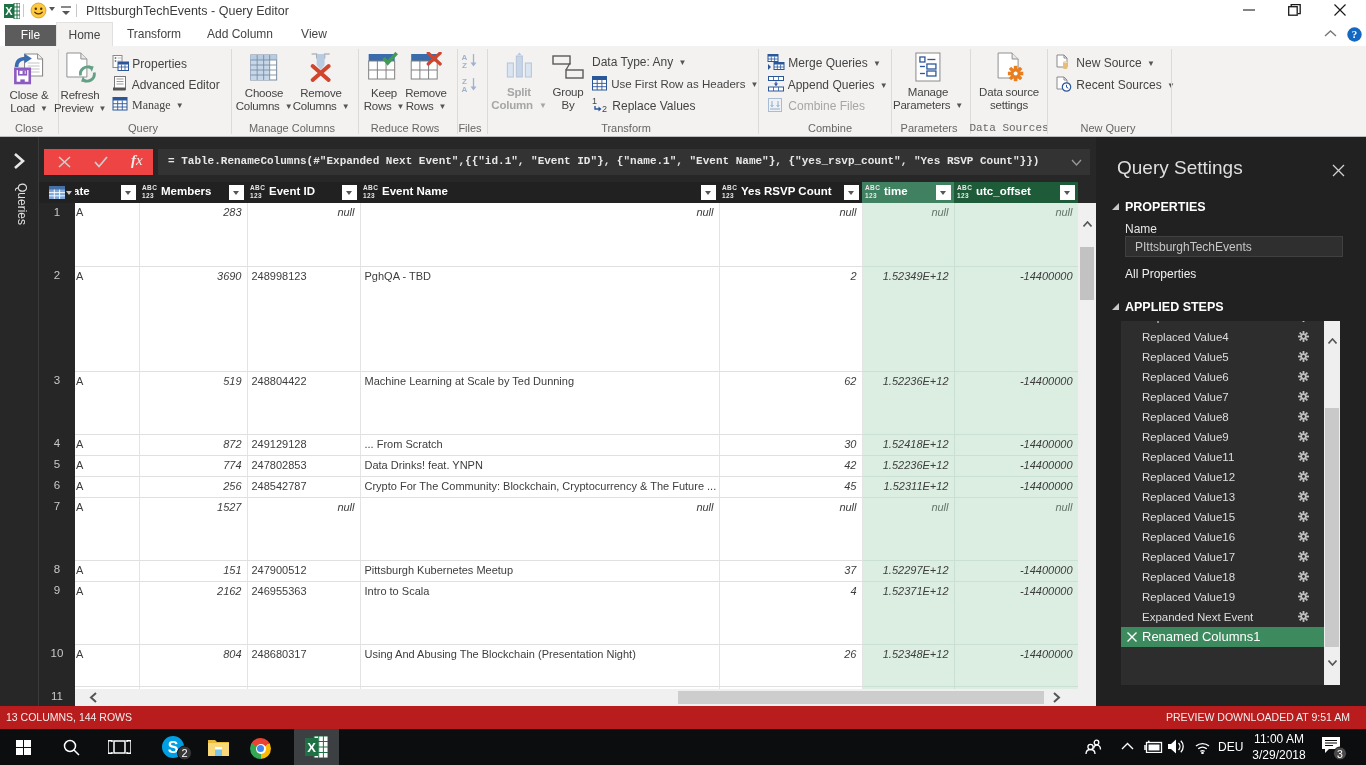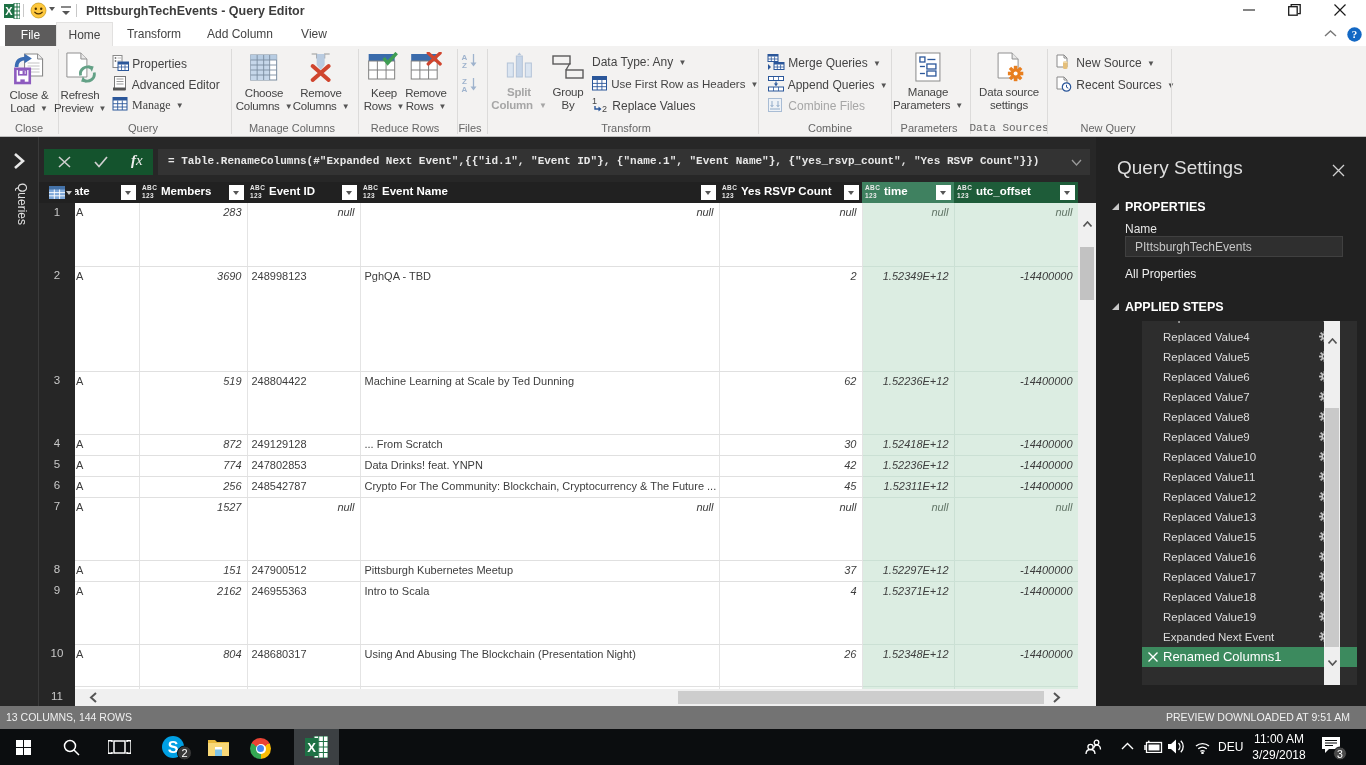--- a/index.html
+++ b/index.html
@@ -42,21 +42,21 @@
   .nul { text-align:right; font-style:italic; color:#777; }
   td.g.nul { color:#637668; }
   
   .sbtrack { background:#f0f0f0; position:absolute; }
   .sbthumb { background:#cdcdcd; position:absolute; }
   
   #panel { position:absolute; left:1096px; top:0; width:270px; height:569px; background:#212121; color:#e2e2e2; }
   .step { height:20px; line-height:20px; padding-left:21px; font-size:11.5px; color:#dcdcdc; position:relative; }
   .gear { position:absolute; right:27px; top:4px; }
   
-  #status { position:absolute; left:0; top:706px; width:1366px; height:23px; background:#737373; color:#f0f0f0; font-size:10.5px; }
+  #status { position:absolute; left:0; top:706px; width:1366px; height:23px; background:#b91c1c; color:#f0f0f0; font-size:10.5px; }
   
   #taskbar { position:absolute; left:0; top:729px; width:1366px; height:36px; background:#0b0d0f; color:#fff; }
 </style>
 </head>
 <body>
 <div id="root">
   <div id="titlebar">
     <svg class="abs" style="left:4px;top:3px" width="16" height="16" viewBox="0 0 16 16">
       <rect x="0" y="1" width="10" height="14" fill="#1e7145"></rect>
       <rect x="10" y="0" width="6" height="16" fill="#fff" stroke="#1e7145" stroke-width="1"></rect>
@@ -69,21 +69,21 @@
       <circle cx="5.8" cy="6.8" r="1.2" fill="#4a3000"></circle>
       <circle cx="11.2" cy="6.8" r="1.2" fill="#4a3000"></circle>
       <path d="M4.8 10.2 Q8.5 13.6 12.2 10.2" fill="none" stroke="#4a3000" stroke-width="1.2" stroke-linecap="round"></path>
     </svg>
     <div class="abs" style="left:49px;top:7px;border-left:3px solid transparent;border-right:3px solid transparent;border-top:4px solid #555"></div>
     <svg class="abs" style="left:60px;top:6px" width="12" height="10" viewBox="0 0 12 10">
       <path d="M1 1h10" stroke="#555" stroke-width="1.4"></path>
       <path d="M2 5l4 4 4-4z" fill="#555"></path>
     </svg>
     <div class="abs" style="left:76px;top:4px;width:1px;height:13px;background:#c8c8c8"></div>
-    <div class="abs" style="left:86px;top:4px;font-size:12.5px;color:#3c3c3c;font-weight:bold;">PIttsburghTechEvents - Query Editor</div>
+    <div class="abs" style="left:86px;top:4px;font-size:12.5px;color:#3c3c3c;">PIttsburghTechEvents - Query Editor</div>
     <svg class="abs" style="left:1243px;top:9px" width="12" height="2" viewBox="0 0 12 2">
         <path d="M0 1h12" stroke="#333" stroke-width="1.2"></path>
       </svg>
     <svg class="abs" style="left:1288px;top:4px" width="13" height="12" viewBox="0 0 13 12">
       <rect x="0.7" y="2.7" width="8.5" height="8.5" fill="#fff" stroke="#1a1a1a" stroke-width="1.3"></rect>
       <path d="M3.2 2.7V0.7h9v9h-2.2" fill="none" stroke="#1a1a1a" stroke-width="1.3"></path>
     </svg>
     <svg class="abs" style="left:1334px;top:4px" width="12" height="12" viewBox="0 0 12 12">
       <path d="M0.5 0.5l11 11M11.5 0.5l-11 11" stroke="#1a1a1a" stroke-width="1.2"></path>
     </svg>
@@ -346,21 +346,21 @@
   </div>
   <div id="dark">
 
     <div class="abs" style="left:0;top:0;width:39px;height:569px;border-right:1px solid #3a3a3a;">
       <svg class="abs" style="left:12px;top:16px" width="14" height="16" viewBox="0 0 14 16">
           <path d="M3 1l8 7-8 7" fill="none" stroke="#e8e8e8" stroke-width="2.6"></path>
         </svg>
       <div class="abs" style="left:11px;top:46px;width:18px;height:56px;color:#e0e0e0;font-size:12px;writing-mode:vertical-rl;">Queries</div>
     </div>
 
-    <div class="abs" style="left:44px;top:12px;width:109px;height:26px;background:#14532d;">
+    <div class="abs" style="left:44px;top:12px;width:109px;height:26px;background:#ef4444;">
       <svg class="abs" style="left:14px;top:7px" width="13" height="12" viewBox="0 0 13 12">
           <path d="M1 1l11 10M12 1L1 11" stroke="#cfcfcf" stroke-width="1.6"></path>
         </svg>
       <svg class="abs" style="left:50px;top:7px" width="14" height="12" viewBox="0 0 14 12">
           <path d="M1 6l4 4.5L13 1" fill="none" stroke="#cfcfcf" stroke-width="1.7"></path>
         </svg>
       <div class="abs" style="left:87px;top:3px;font-family:'Liberation Serif',serif;font-style:italic;font-size:15px;color:#efefef;"><b>f</b>x</div>
     </div>
     <div class="abs" style="left:158px;top:12px;width:932px;height:26px;background:#333333;">
       <div class="abs" style="left:10px;top:6px;font-family:'Liberation Mono',monospace;font-size:11px;font-weight:bold;color:#e8e8e8;white-space:pre;">= Table.RenameColumns(#"Expanded Next Event",{{"id.1", "Event ID"}, {"name.1", "Event Name"}, {"yes_rsvp_count", "Yes RSVP Count"}})</div>
@@ -589,21 +589,21 @@
       <div class="abs" style="left:29px;top:63px;font-size:12.5px;font-weight:bold;color:#fff;">PROPERTIES</div>
       <div class="abs" style="left:29px;top:85px;font-size:12px;color:#e6e6e6;">Name</div>
       <div class="abs" style="left:29px;top:99px;width:218px;height:21px;background:#2f2f2f;border:1px solid#404040;">
         <div class="abs" style="left:9px;top:3px;font-size:12px;color:#c6c6c6;">PIttsburghTechEvents</div>
       </div>
       <div class="abs" style="left:29px;top:130px;font-size:12px;color:#f0f0f0;">All Properties</div>
       <svg class="abs" style="left:15px;top:165px" width="9" height="9" viewBox="0 0 9 9">
           <path d="M8 1v7H1z" fill="#c8c8c8"></path>
         </svg>
       <div class="abs" style="left:29px;top:163px;font-size:12.5px;font-weight:bold;color:#fff;">APPLIED STEPS</div>
-      <div class="abs" id="steps" style="left:46px;top:184px;width:215px;height:364px;background:#2d2d2d;overflow:hidden;">
+      <div class="abs" id="steps" style="left:25px;top:184px;width:215px;height:364px;background:#2d2d2d;overflow:hidden;">
         <div style="margin-top:-14px;">
           <div class="step">Replaced Value3<svg class="gear" width="11" height="11" viewBox="0 0 11 11">
                 <g fill="#c0c0c0">
                   <circle cx="5.5" cy="5.5" r="3"></circle>
                   <rect x="4.6" y="0" width="1.8" height="11"></rect>
                   <rect x="0" y="4.6" width="11" height="1.8"></rect>
                   <rect x="4.6" y="0" width="1.8" height="11" transform="rotate(45 5.5 5.5)"></rect>
                   <rect x="4.6" y="0" width="1.8" height="11" transform="rotate(-45 5.5 5.5)"></rect>
                 </g>
                 <circle cx="5.5" cy="5.5" r="1.4" fill="#2d2d2d"></circle>
@@ -652,30 +652,20 @@
                 <g fill="#c0c0c0">
                   <circle cx="5.5" cy="5.5" r="3"></circle>
                   <rect x="4.6" y="0" width="1.8" height="11"></rect>
                   <rect x="0" y="4.6" width="11" height="1.8"></rect>
                   <rect x="4.6" y="0" width="1.8" height="11" transform="rotate(45 5.5 5.5)"></rect>
                   <rect x="4.6" y="0" width="1.8" height="11" transform="rotate(-45 5.5 5.5)"></rect>
                 </g>
                 <circle cx="5.5" cy="5.5" r="1.4" fill="#2d2d2d"></circle>
               </svg></div>
           <div class="step">Replaced Value9<svg class="gear" width="11" height="11" viewBox="0 0 11 11">
-                <g fill="#c0c0c0">
-                  <circle cx="5.5" cy="5.5" r="3"></circle>
-                  <rect x="4.6" y="0" width="1.8" height="11"></rect>
-                  <rect x="0" y="4.6" width="11" height="1.8"></rect>
-                  <rect x="4.6" y="0" width="1.8" height="11" transform="rotate(45 5.5 5.5)"></rect>
-                  <rect x="4.6" y="0" width="1.8" height="11" transform="rotate(-45 5.5 5.5)"></rect>
-                </g>
-                <circle cx="5.5" cy="5.5" r="1.4" fill="#2d2d2d"></circle>
-              </svg></div>
-          <div class="step">Replaced Value10<svg class="gear" width="11" height="11" viewBox="0 0 11 11">
                 <g fill="#c0c0c0">
                   <circle cx="5.5" cy="5.5" r="3"></circle>
                   <rect x="4.6" y="0" width="1.8" height="11"></rect>
                   <rect x="0" y="4.6" width="11" height="1.8"></rect>
                   <rect x="4.6" y="0" width="1.8" height="11" transform="rotate(45 5.5 5.5)"></rect>
                   <rect x="4.6" y="0" width="1.8" height="11" transform="rotate(-45 5.5 5.5)"></rect>
                 </g>
                 <circle cx="5.5" cy="5.5" r="1.4" fill="#2d2d2d"></circle>
               </svg></div>
           <div class="step">Replaced Value11<svg class="gear" width="11" height="11" viewBox="0 0 11 11">

